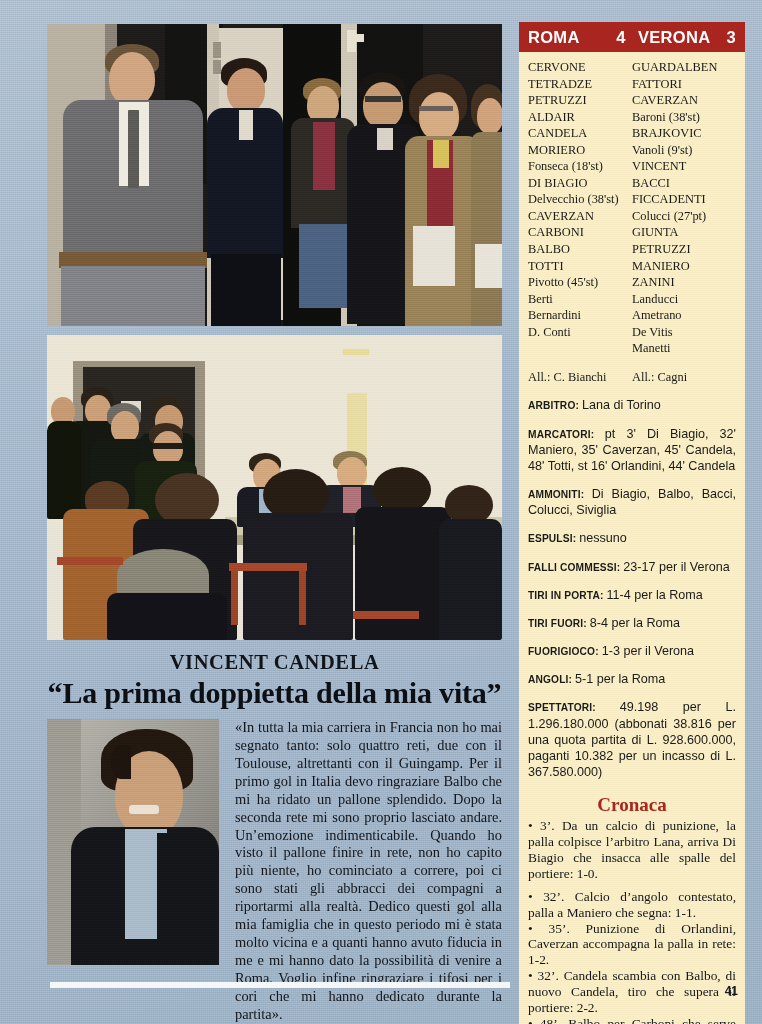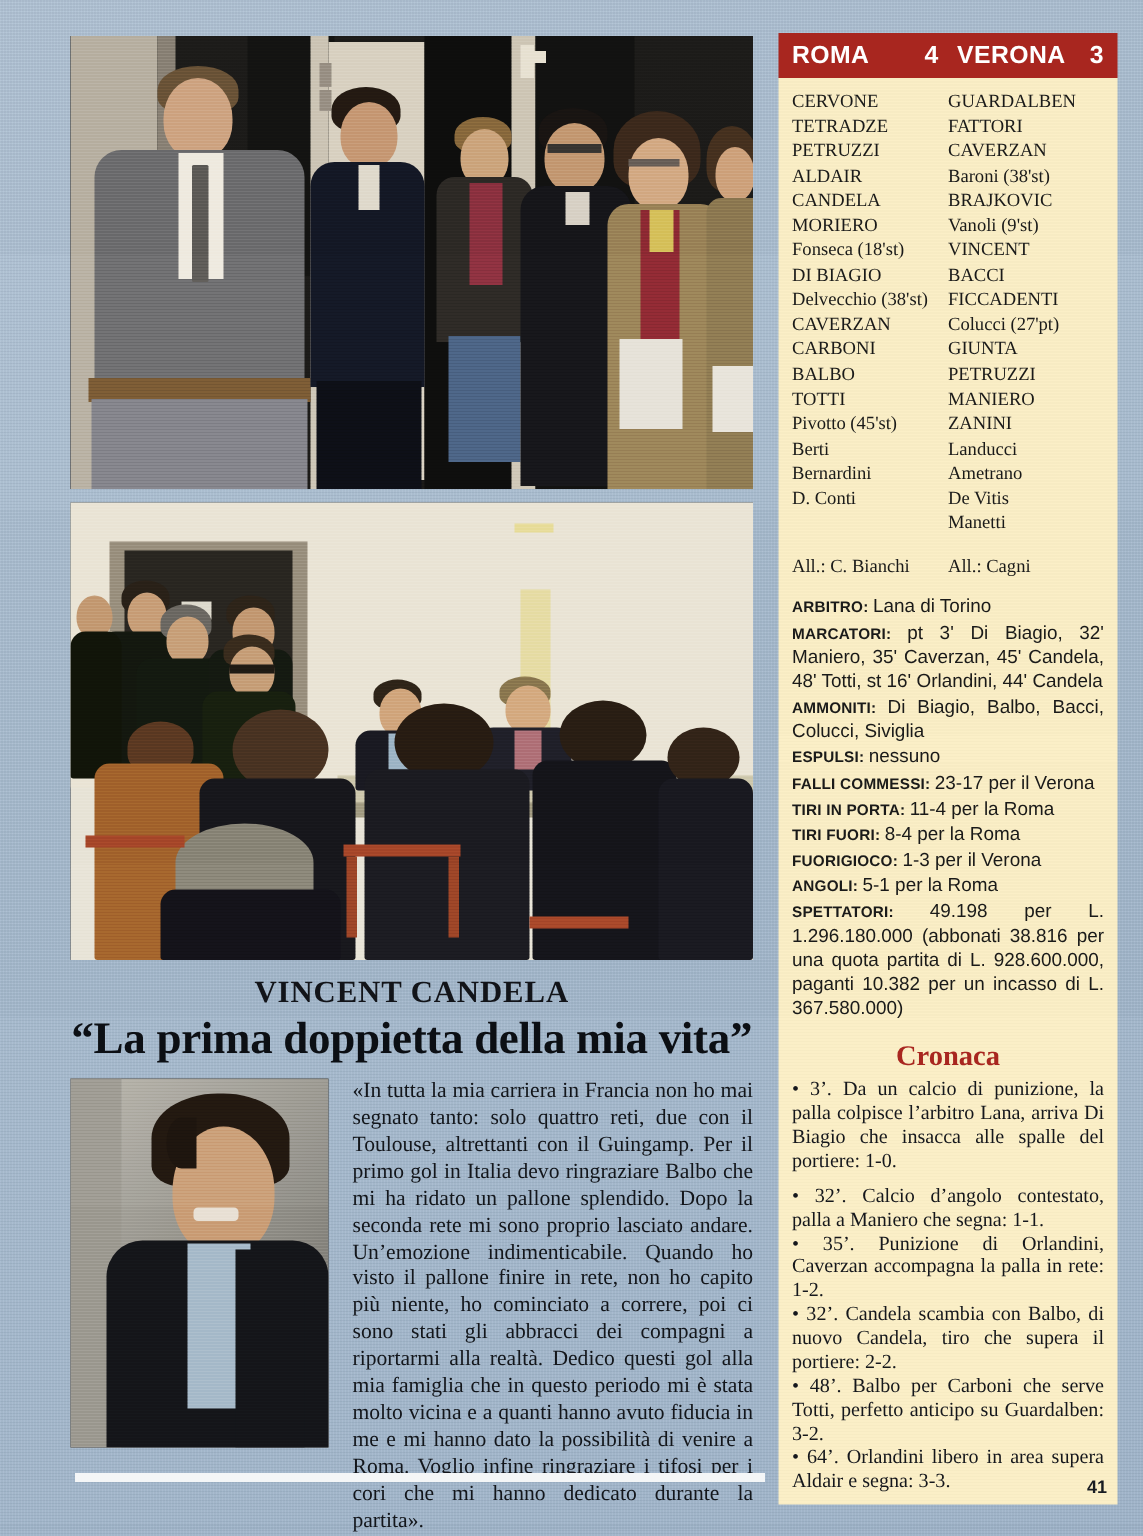--- a/index.html
+++ b/index.html
@@ -78,21 +78,21 @@
   }
 
   .lineups{display:flex;font-family:"Liberation Sans",sans-serif;font-size:12.4px;
            line-height:1.335;color:#1a1a19;}
   .lineups .col{width:50%;}
   .lineups .col div{white-space:nowrap;font-family:Liberation Serif, serif;}
   .coach{margin-top:12px;}
 
   #stats{margin-top:11px;font-family:"Liberation Sans",sans-serif;font-size:12.6px;
          line-height:1.285;color:#1a1a19;text-align:justify;}
-  #stats .row{margin-bottom:1px;}
+  #stats .row{margin-bottom:1px;margin-top:12px;}
   #stats .lab{font-weight:bold;font-size:10.2px;letter-spacing:.15px;}
 
   #cronacahead{text-align:center;color:#a8261f;font-family:"Liberation Serif",serif;
                font-weight:bold;font-size:19px;margin-top:14px;margin-bottom:2px;}
   #cronaca{font-family:"Liberation Serif",serif;font-size:13.4px;line-height:1.185;
            color:#15171c;text-align:justify;}
   #cronaca .ev{margin:0 0 0 0;}
   #cronaca .ev.gap{margin-top:7px;}
 
   #pagenum{position:absolute;right:24px;top:984px;font-family:"Liberation Sans",sans-serif;

